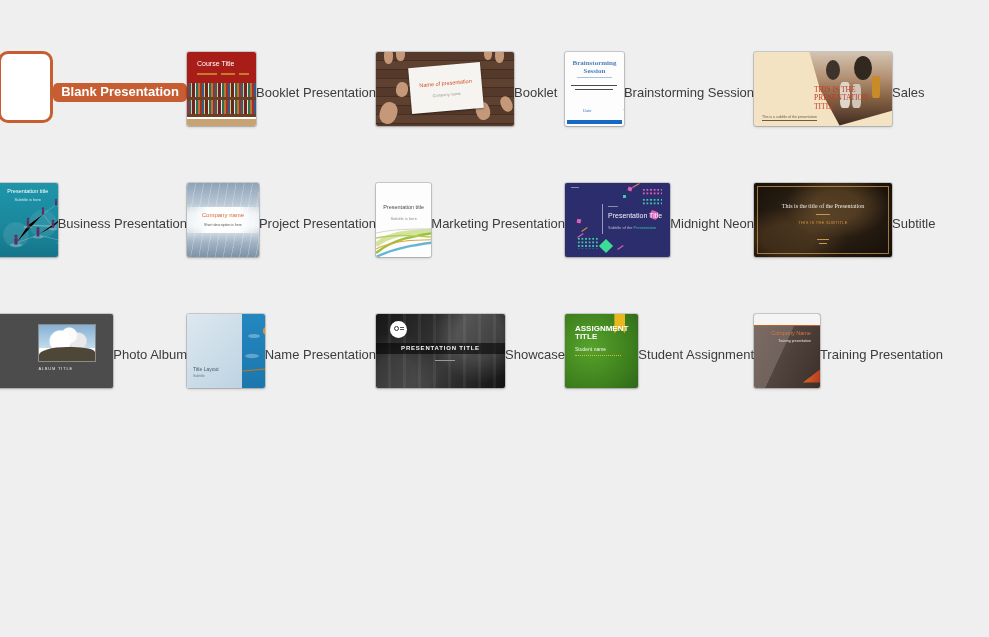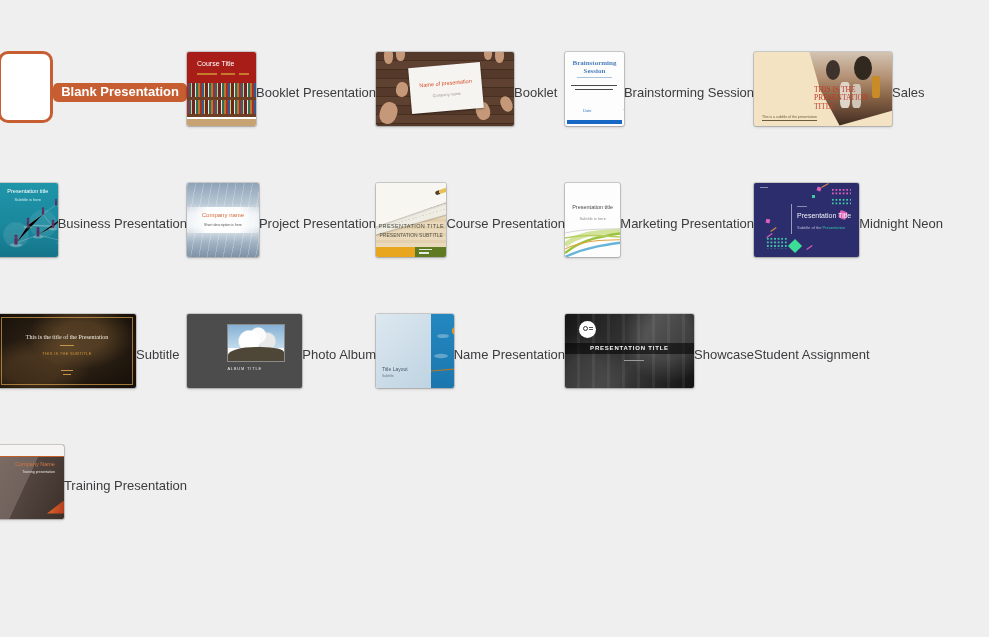--- a/index.html
+++ b/index.html
@@ -329,35 +329,20 @@
 
   <div class="cell">
     <div class="thumb t-company">
       <div class="co-band"></div>
       <div class="co-title">Company name</div>
       <div class="co-sub">Short description is here</div>
     </div>
     <div class="label">Project Presentation</div>
   </div>
 
-  <div class="cell">
-    <div class="thumb t-course">
-      <div class="cr-nb1"></div>
-      <div class="cr-nb2"></div>
-      <div class="cr-pencil"></div>
-      <div class="cr-title">PRESENTATION TITLE</div>
-      <div class="cr-sub">PRESENTATION SUBTITLE</div>
-      <div class="cr-bar-y"></div>
-      <div class="cr-bar-g">
-          <i style="top:2px; width:13px;"></i>
-          <i style="top:5.5px; width:10px;"></i>
-        </div>
-    </div>
-    <div class="label">Course Presentation</div>
-  </div>
 
 
   <div class="cell">
     <div class="thumb t-marketing">
       <svg width="138" height="74" viewBox="0 0 138 74" style="position:absolute; inset:0;">
         <path d="M0,62 C30,38 62,60 138,32" stroke="#cdde8a" stroke-width="5" fill="none" opacity="0.85"></path>
         <path d="M0,70 C35,42 78,58 138,28" stroke="#9cc23d" stroke-width="2.4" fill="none"></path>
         <path d="M0,55 C40,46 72,66 138,44" stroke="#b5d05e" stroke-width="1.5" fill="none"></path>
         <path d="M0,74 C42,54 84,64 138,40" stroke="#66b5d8" stroke-width="2.4" fill="none"></path>
         <path d="M0,66 C32,50 72,62 138,52" stroke="#e0a43c" stroke-width="1.1" fill="none"></path>
@@ -455,20 +440,26 @@
         <b style="top:8.5px;"></b>
       </div>
       <div class="sh-band"></div>
       <div class="sh-title">PRESENTATION TITLE</div>
       <div class="sh-sub"></div>
     </div>
     <div class="label">Showcase</div>
   </div>
 
   <div class="cell">
+    <div class="thumb t-student">
+      <div class="st-bookmark"></div>
+      <div class="st-title">ASSIGNMENT TITLE</div>
+      <div class="st-sub">Student name</div>
+      <div class="st-line"></div>
+    </div>
     <div class="label">Student Assignment</div>
   </div>
 
   <div class="cell">
     <div class="thumb t-training">
       <div class="tr-diag"></div>
       <div class="tr-top"></div>
       <div class="tr-line"></div>
       <div class="tr-title">Company Name</div>
       <div class="tr-sub">Training presentation</div>

